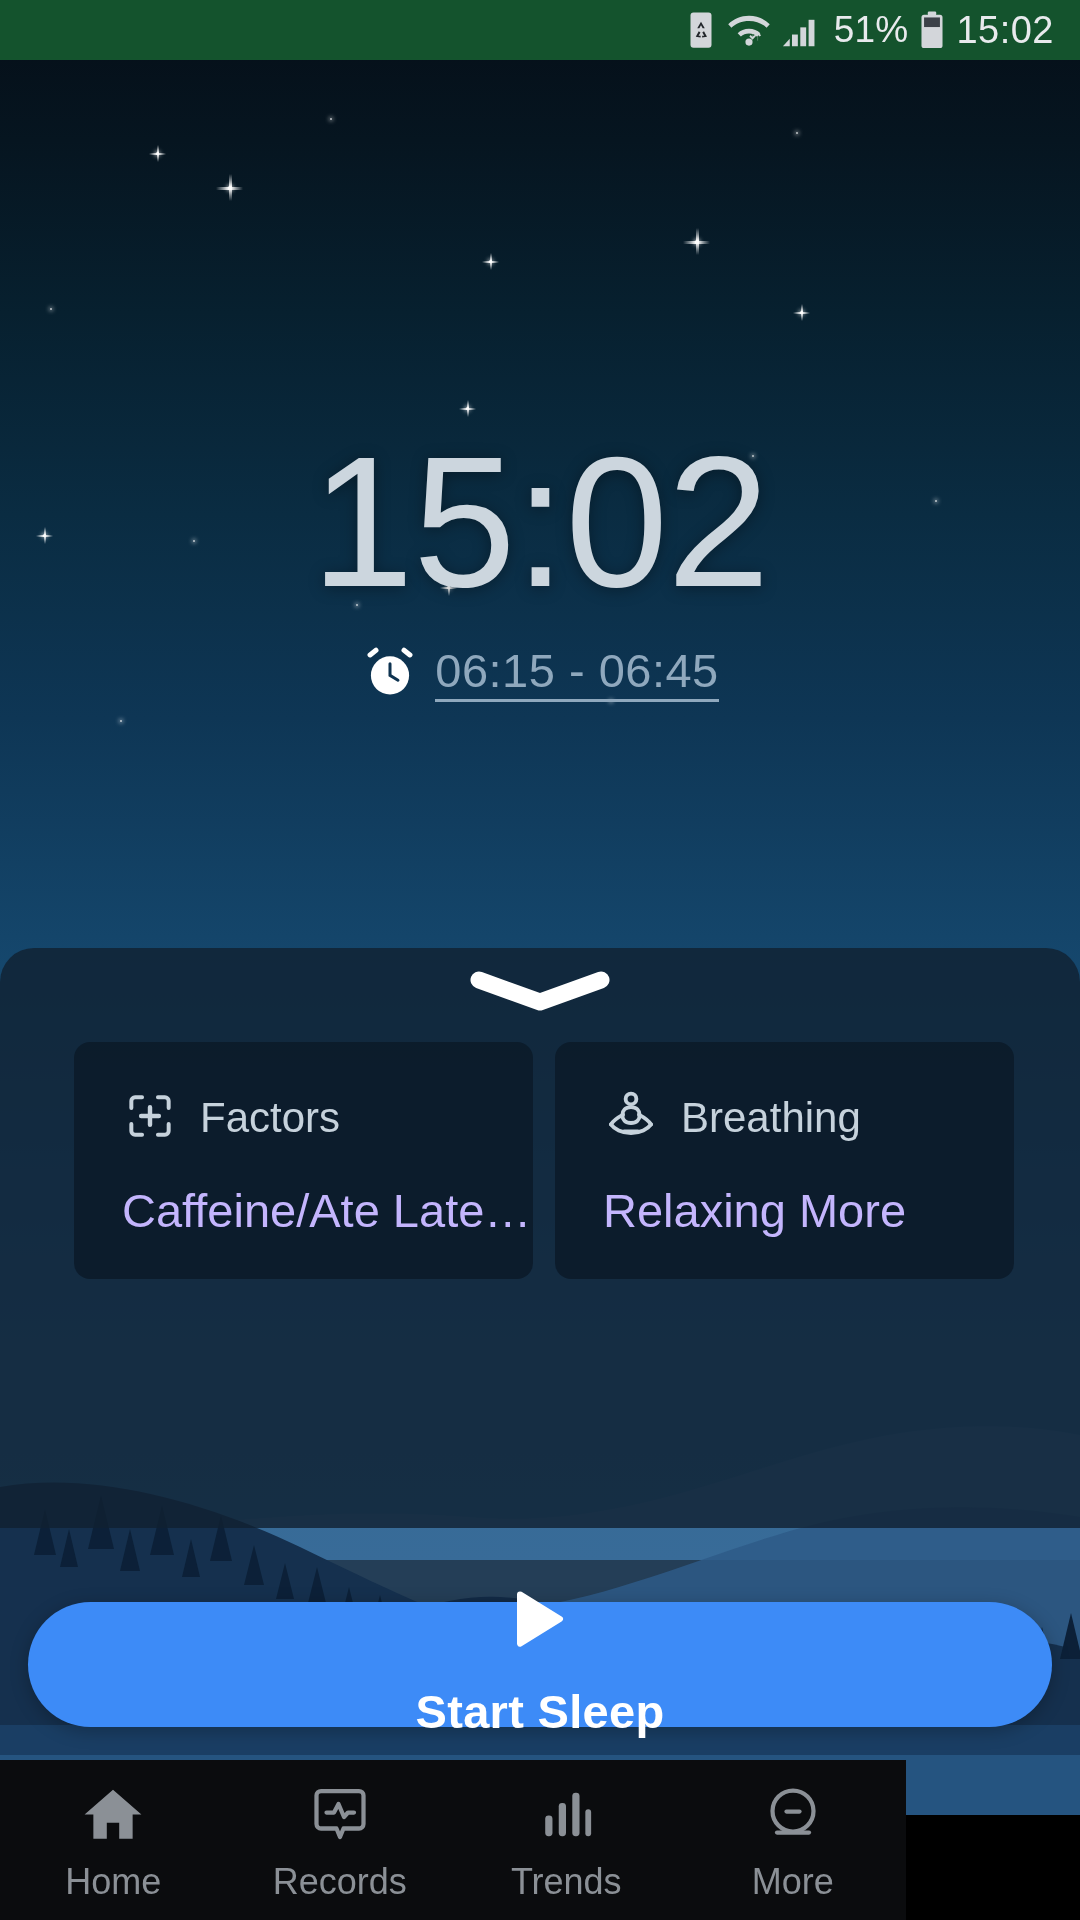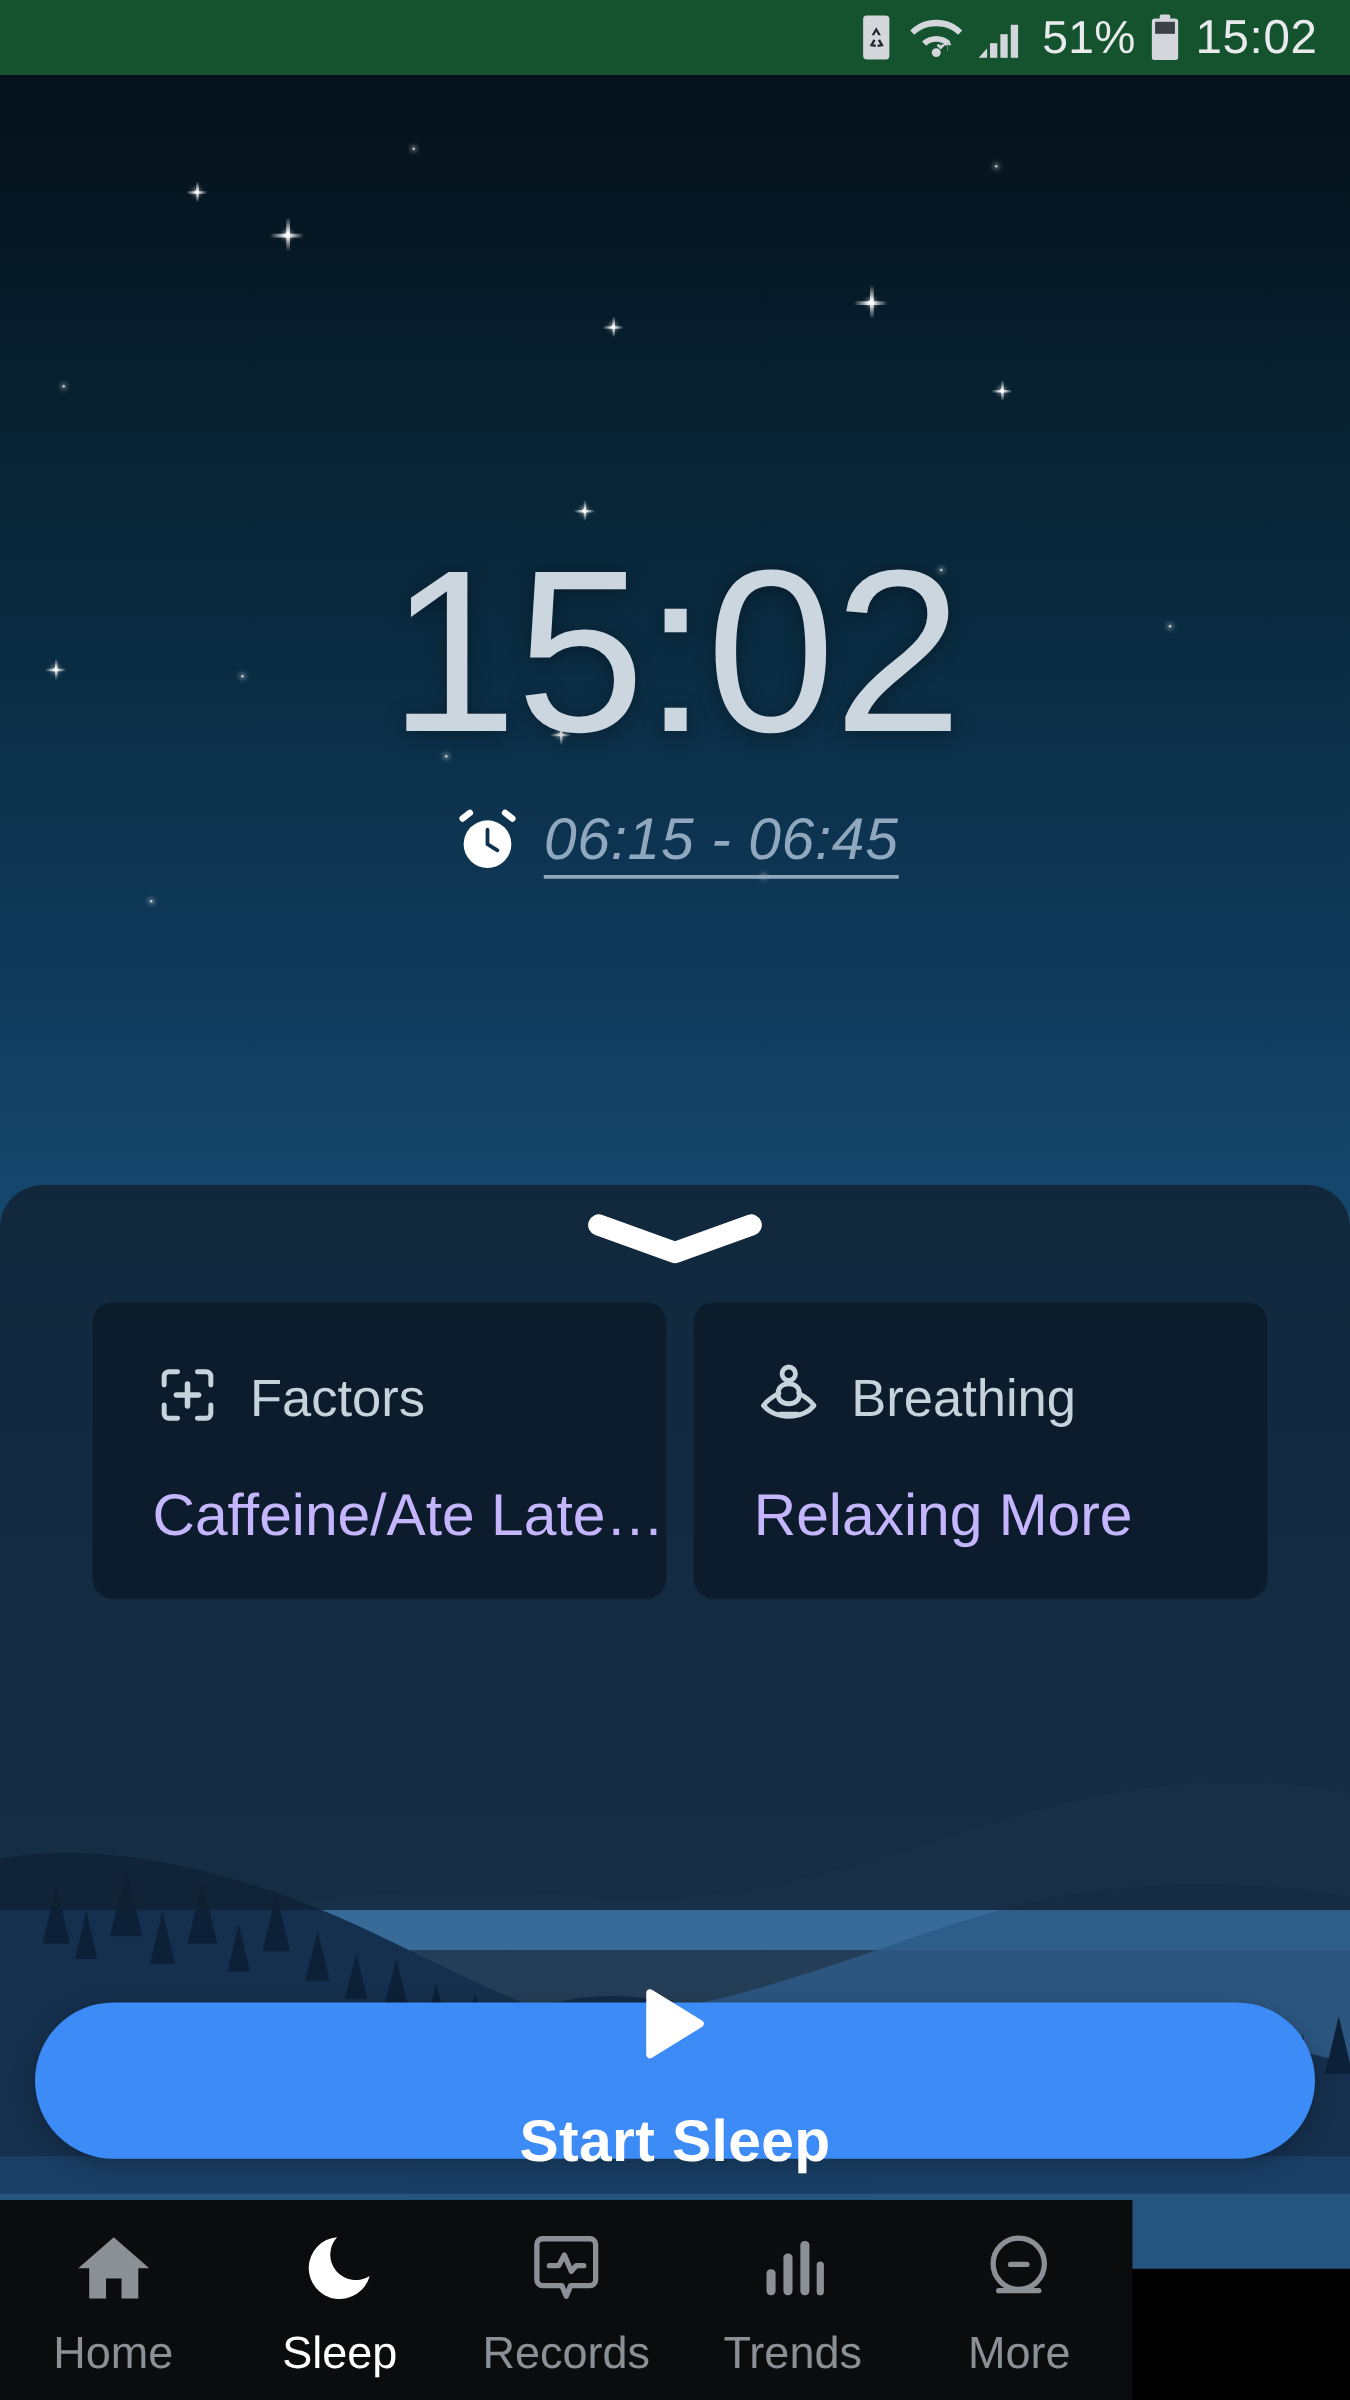--- a/index.html
+++ b/index.html
@@ -65,21 +65,21 @@
   .clock-wrap{
     position:absolute; top:430px; left:0; width:1080px; z-index:10;
     display:flex; flex-direction:column; align-items:center;
   }
   .big-clock{
     font-size:185px; line-height:1;
     font-weight:300; color:#ccd6de; letter-spacing:-1px;
     text-shadow:0 2px 16px rgba(0,0,0,.35);
   }
   .alarm-row{
-    margin-top:28px; display:flex; align-items:center; gap:16px;font-style:italic;
+    margin-top:28px; display:flex; align-items:center; gap:16px;
   }
   .alarm-time{
     font-size:47px; color:#8fa8bd; letter-spacing:.5px;
     border-bottom:3px solid #8fa8bd; padding-bottom:4px; line-height:1.05;
   }
 
   
   .sheet{
     position:absolute; left:0; top:948px; width:1080px; height:580px;
     background:rgba(16,33,49,.80);
@@ -313,28 +313,20 @@
 
     <div class="nav-item">
       <span class="nav-ico">
         <svg width="62" height="58" viewBox="0 0 24 22" fill="#8b9096">
           <path d="M12 1.6 L23 11.2 L19.6 11.2 L19.6 20.6 L14.4 20.6 L14.4 14.4 L9.6 14.4 L9.6 20.6 L4.4 20.6 L4.4 11.2 L1 11.2 Z"></path>
         </svg>
       </span>
       <span class="nav-label">Home</span>
     </div>
 
-    <div class="nav-item active">
-      <span class="nav-ico">
-        <svg width="62" height="62" viewBox="0 0 24 24">
-          <path d="M21.2 14.6 A9.6 9.6 0 1 1 11.1 2.6 A7.9 7.9 0 0 0 21.2 14.6 Z" fill="#ffffff"></path>
-        </svg>
-      </span>
-      <span class="nav-label">Sleep</span>
-    </div>
 
     <div class="nav-item">
       <span class="nav-ico">
         <svg width="60" height="60" viewBox="0 0 24 24" fill="none" stroke="#8b9096" stroke-width="1.7" stroke-linecap="round" stroke-linejoin="round">
           <path d="M4.4 2.8 H19.6 A1.8 1.8 0 0 1 21.4 4.6 V16 A1.8 1.8 0 0 1 19.6 17.8 H13.4 L12 21.2 L10.6 17.8 H4.4 A1.8 1.8 0 0 1 2.6 16 V4.6 A1.8 1.8 0 0 1 4.4 2.8 Z"></path>
           <path d="M6.6 11.4 L9.6 11.4 L11.4 8 L13.6 13.2 L15.2 11.4 L17.6 11.4"></path>
         </svg>
       </span>
       <span class="nav-label">Records</span>
     </div>

